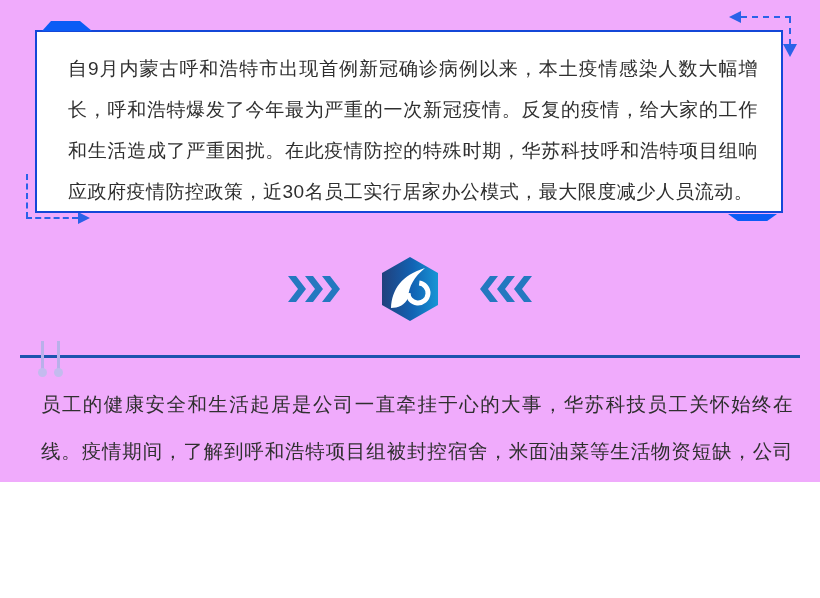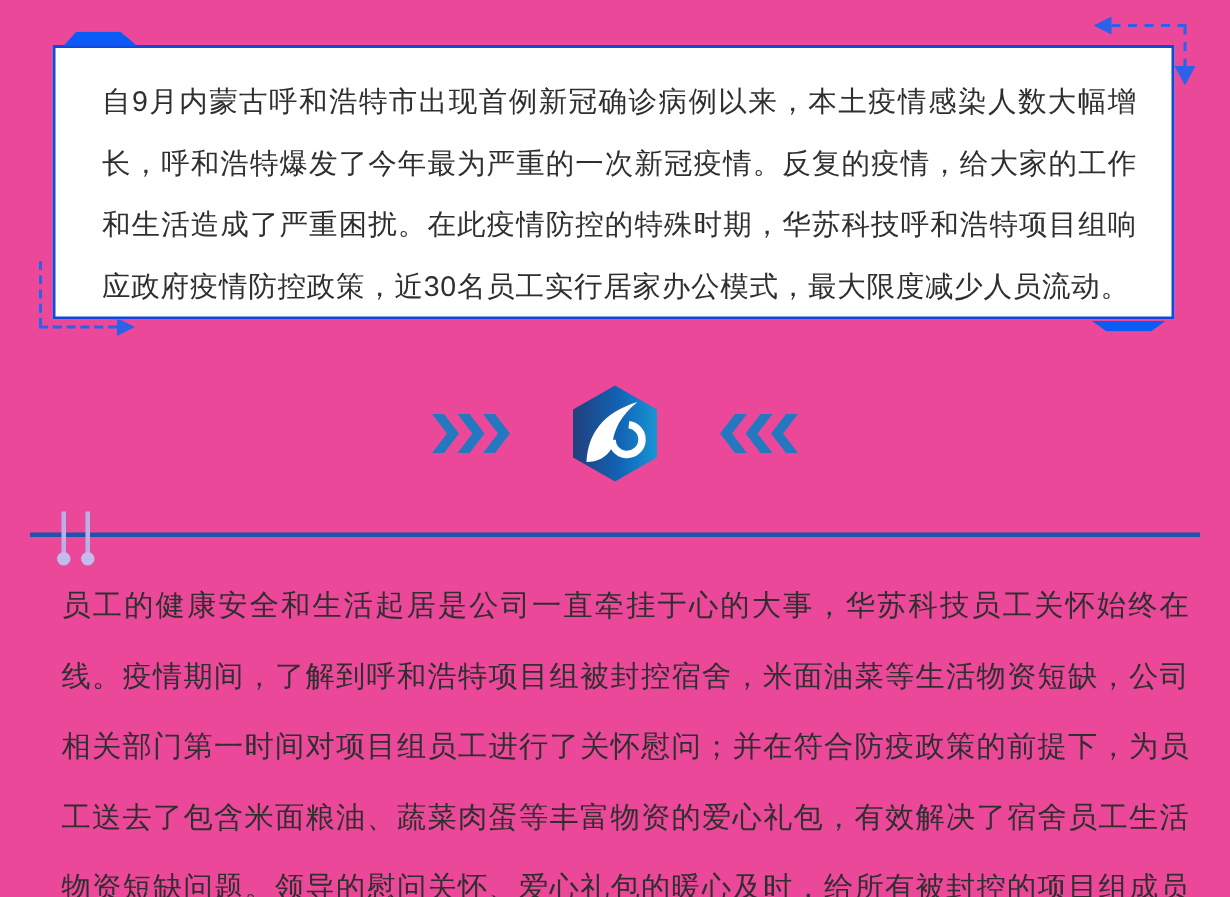--- a/index.html
+++ b/index.html
@@ -1,22 +1,22 @@
 <!DOCTYPE html>
 <html><head>
 <meta charset="utf-8">
 <style>
   * { margin: 0; padding: 0; box-sizing: border-box; }
   html, body { background: #ffffff; }
   body { font-family: "Liberation Sans", "DejaVu Sans", sans-serif; }
   .stage {
     position: relative;
     width: 820px;
-    height: 598px;
-    background: #ec4899;
+    height: 482px;
+    background: #f0abfc;
     overflow: hidden;
   }
 
   
   .intro-box {
     position: absolute;
     left: 35px; top: 30px;
     width: 748px; height: 183px;
     border: 2px solid #1447d8;
     background: #ffffff;

